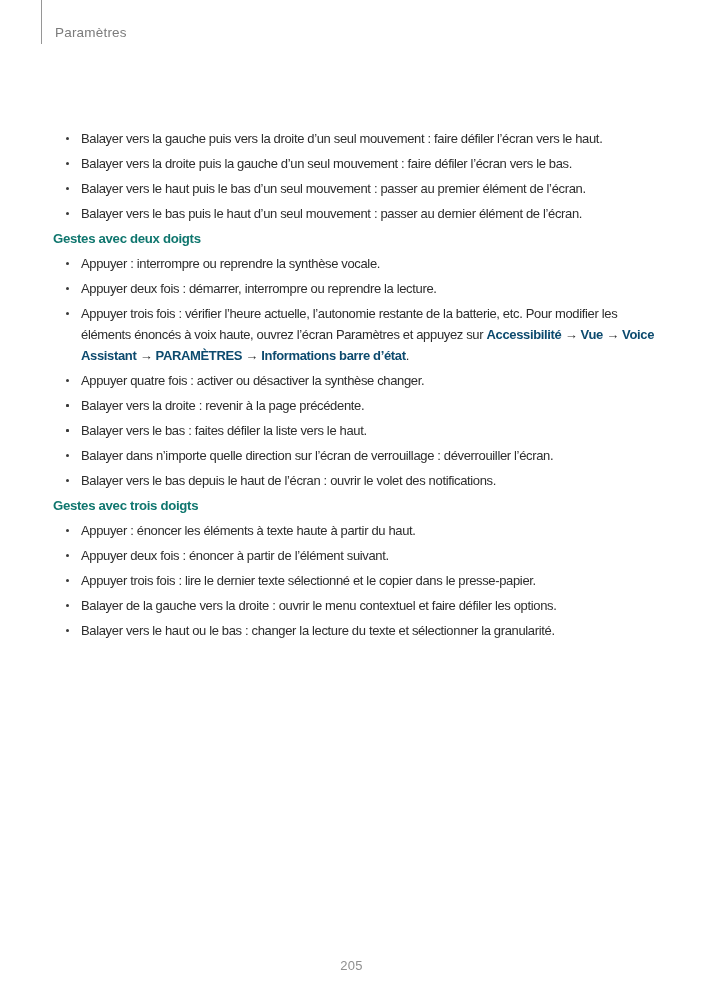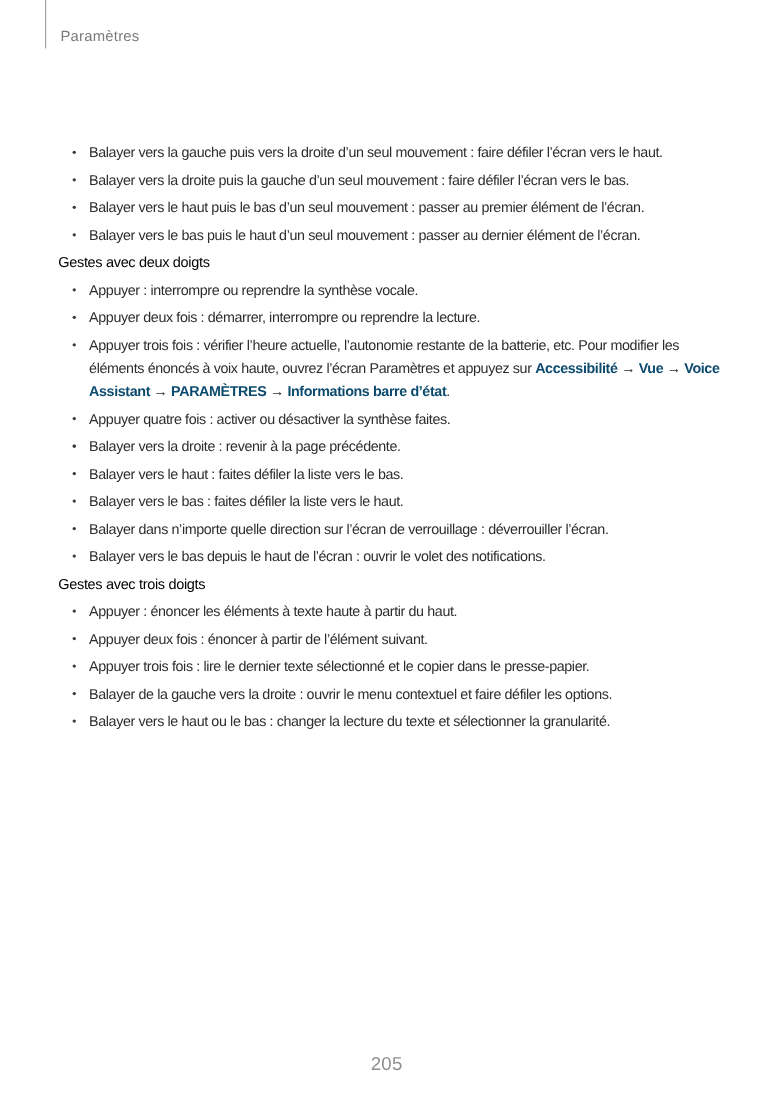--- a/index.html
+++ b/index.html
@@ -39,22 +39,22 @@
     left: 53px;
     top: 80px;
     width: 610px;
     font-size: 13px;
     letter-spacing: -0.35px;
     color: #2d2d2d;
     margin-top: 48px;
   }
   .sec-heading {
     font-size: 13.2px;
-    font-weight: normal;
-    color: #000000;
+    font-weight: bold;
+    color: #0f766e;
     line-height: 21px;
     margin: 0 0 4px 0;
     letter-spacing: -0.3px;
   }
   ul.bullets {
     list-style: none;
     margin: 0;
     padding: 0;
   }
   li.bullet {
@@ -76,21 +76,21 @@
     font-weight: bold;
     color: #0c4a6e;
   }
   
   .page-number {
     position: absolute;
     left: 0;
     right: 0;
     top: 958px;
     text-align: center;
-    font-size: 17px;
+    font-size: 13px;
     color: #8f8f8f;
     letter-spacing: 0.2px;
   }
 </style>
 </head>
 <body>
 
 <div class="page">
 
   <div class="header-rule"></div>
@@ -112,27 +112,27 @@
 
   <section>
     <h3 class="sec-heading">Gestes avec deux doigts</h3>
     <ul class="bullets">
   <li class="bullet"><span class="dot"></span><span class="txt"><span>Appuyer : interrompre ou reprendre la synthèse vocale.</span></span></li>
 
   <li class="bullet"><span class="dot"></span><span class="txt"><span>Appuyer deux fois : démarrer, interrompre ou reprendre la lecture.</span></span></li>
 
   <li class="bullet"><span class="dot"></span><span class="txt"><span>Appuyer trois fois : vérifier l’heure actuelle, l’autonomie restante de la batterie, etc. Pour modifier les éléments énoncés à voix haute, ouvrez l’écran Paramètres et appuyez sur </span><span class="seg-bold">Accessibilité</span><span> → </span><span class="seg-bold">Vue</span><span> → </span><span class="seg-bold">Voice Assistant</span><span> → </span><span class="seg-bold">PARAMÈTRES</span><span> → </span><span class="seg-bold">Informations barre d’état</span><span>.</span></span></li>
 
-  <li class="bullet"><span class="dot"></span><span class="txt"><span>Appuyer quatre fois : activer ou désactiver la synthèse faites.</span></span></li>
+  <li class="bullet"><span class="dot"></span><span class="txt"><span>Appuyer quatre fois : activer ou désactiver la synthèse changer.</span></span></li>
 
   <li class="bullet"><span class="dot"></span></li>
 
   <li class="bullet"><span class="dot"></span><span class="txt"><span>Balayer vers la droite : revenir à la page précédente.</span></span></li>
 
-  <li class="bullet"><span class="dot"></span><span class="txt"><span>Balayer vers le haut : faites défiler la liste vers le bas.</span></span></li>
+  <li class="bullet"><span class="dot"></span></li>
 
   <li class="bullet"><span class="dot"></span><span class="txt"><span>Balayer vers le bas : faites défiler la liste vers le haut.</span></span></li>
 
   <li class="bullet"><span class="dot"></span><span class="txt"><span>Balayer dans n’importe quelle direction sur l’écran de verrouillage : déverrouiller l’écran.</span></span></li>
 
   <li class="bullet"><span class="dot"></span><span class="txt"><span>Balayer vers le bas depuis le haut de l’écran : ouvrir le volet des notifications.</span></span></li>
 </ul>
   </section>
 
   <section>

